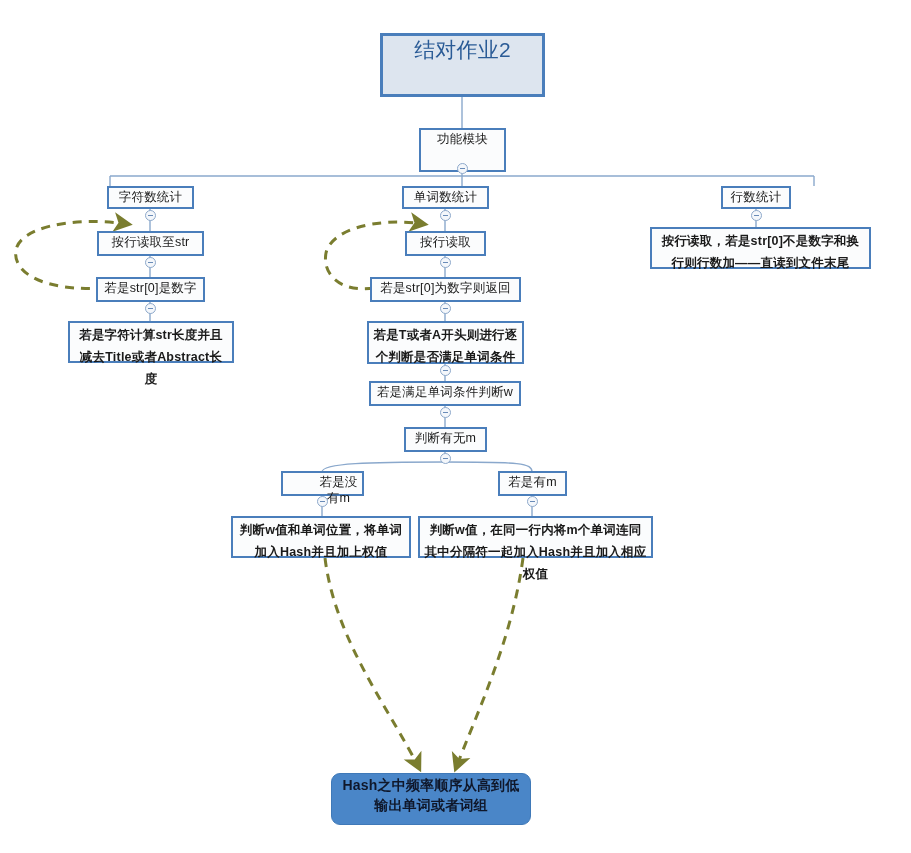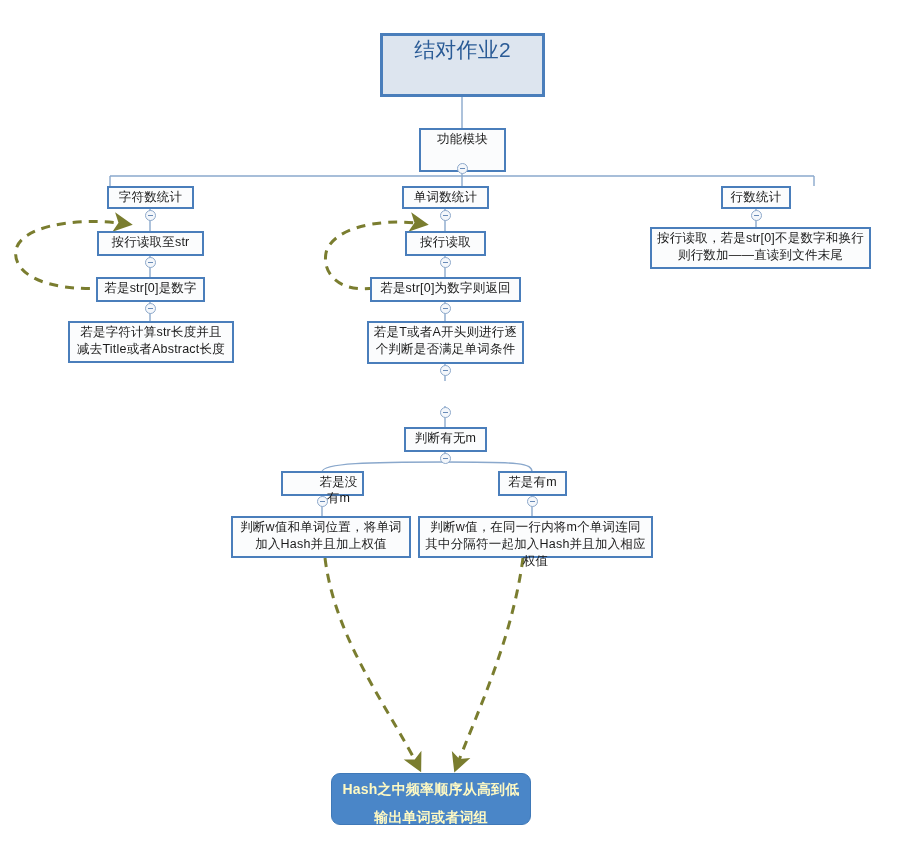--- a/index.html
+++ b/index.html
@@ -35,38 +35,39 @@
     color: #1a1a1a;
     background: #fbfcfd;
     border: 2px solid #4a7ebb;
     font-size: 12.5px;
     line-height: 16px;
     letter-spacing: 0.2px;
     padding: 1px 4px;
     z-index: 3;
   }
   .node.two-line {
-    line-height: 17px;
+    line-height: 22px;
+    font-weight: bold;
   }
   .node-title {
     background: #dde5ef;
     border: 3px solid #4a7ebb;
     color: #2a5b96;
     font-size: 21px;
     font-weight: normal;
     line-height: 26px;
   }
   .node-terminal {
     background: #4a86c8;
     border: 1px solid #3f79b8;
     border-radius: 9px;
-    color: #fef9c3;
+    color: #0f172a;
     font-weight: bold;
     font-size: 14px;
-    line-height: 28px;
+    line-height: 20px;
   }
   .collapse {
     position: absolute;
     width: 11px;
     height: 11px;
     box-sizing: border-box;
     border: 1px solid #8ea9cb;
     border-radius: 50%;
     background: #f4f7fb;
     z-index: 5;
@@ -188,20 +189,23 @@
   <div class="node" style="left:370px; top:277px; width:151px; height:25px;">
     <span>若是str[0]为数字则返回</span>
   </div>
   <div class="collapse" style="left:440px; top:303px;"></div>
 
   <div class="node two-line" style="left:367px; top:321px; width:157px; height:43px;">
     <span>若是T或者A开头则进行逐个判断是否满足单词条件</span>
   </div>
   <div class="collapse" style="left:440px; top:365px;"></div>
 
+  <div class="node" style="left:369px; top:381px; width:152px; height:25px;">
+    <span>若是满足单词条件判断w</span>
+  </div>
   <div class="collapse" style="left:440px; top:407px;"></div>
 
   <div class="node" style="left:404px; top:427px; width:83px; height:25px;">
     <span>判断有无m</span>
   </div>
   <div class="collapse" style="left:440px; top:453px;"></div>
 
   <div class="node" style="left:281px; top:471px; width:83px; height:25px;padding-left:36px;">
     <span>若是没有m</span>
   </div>

